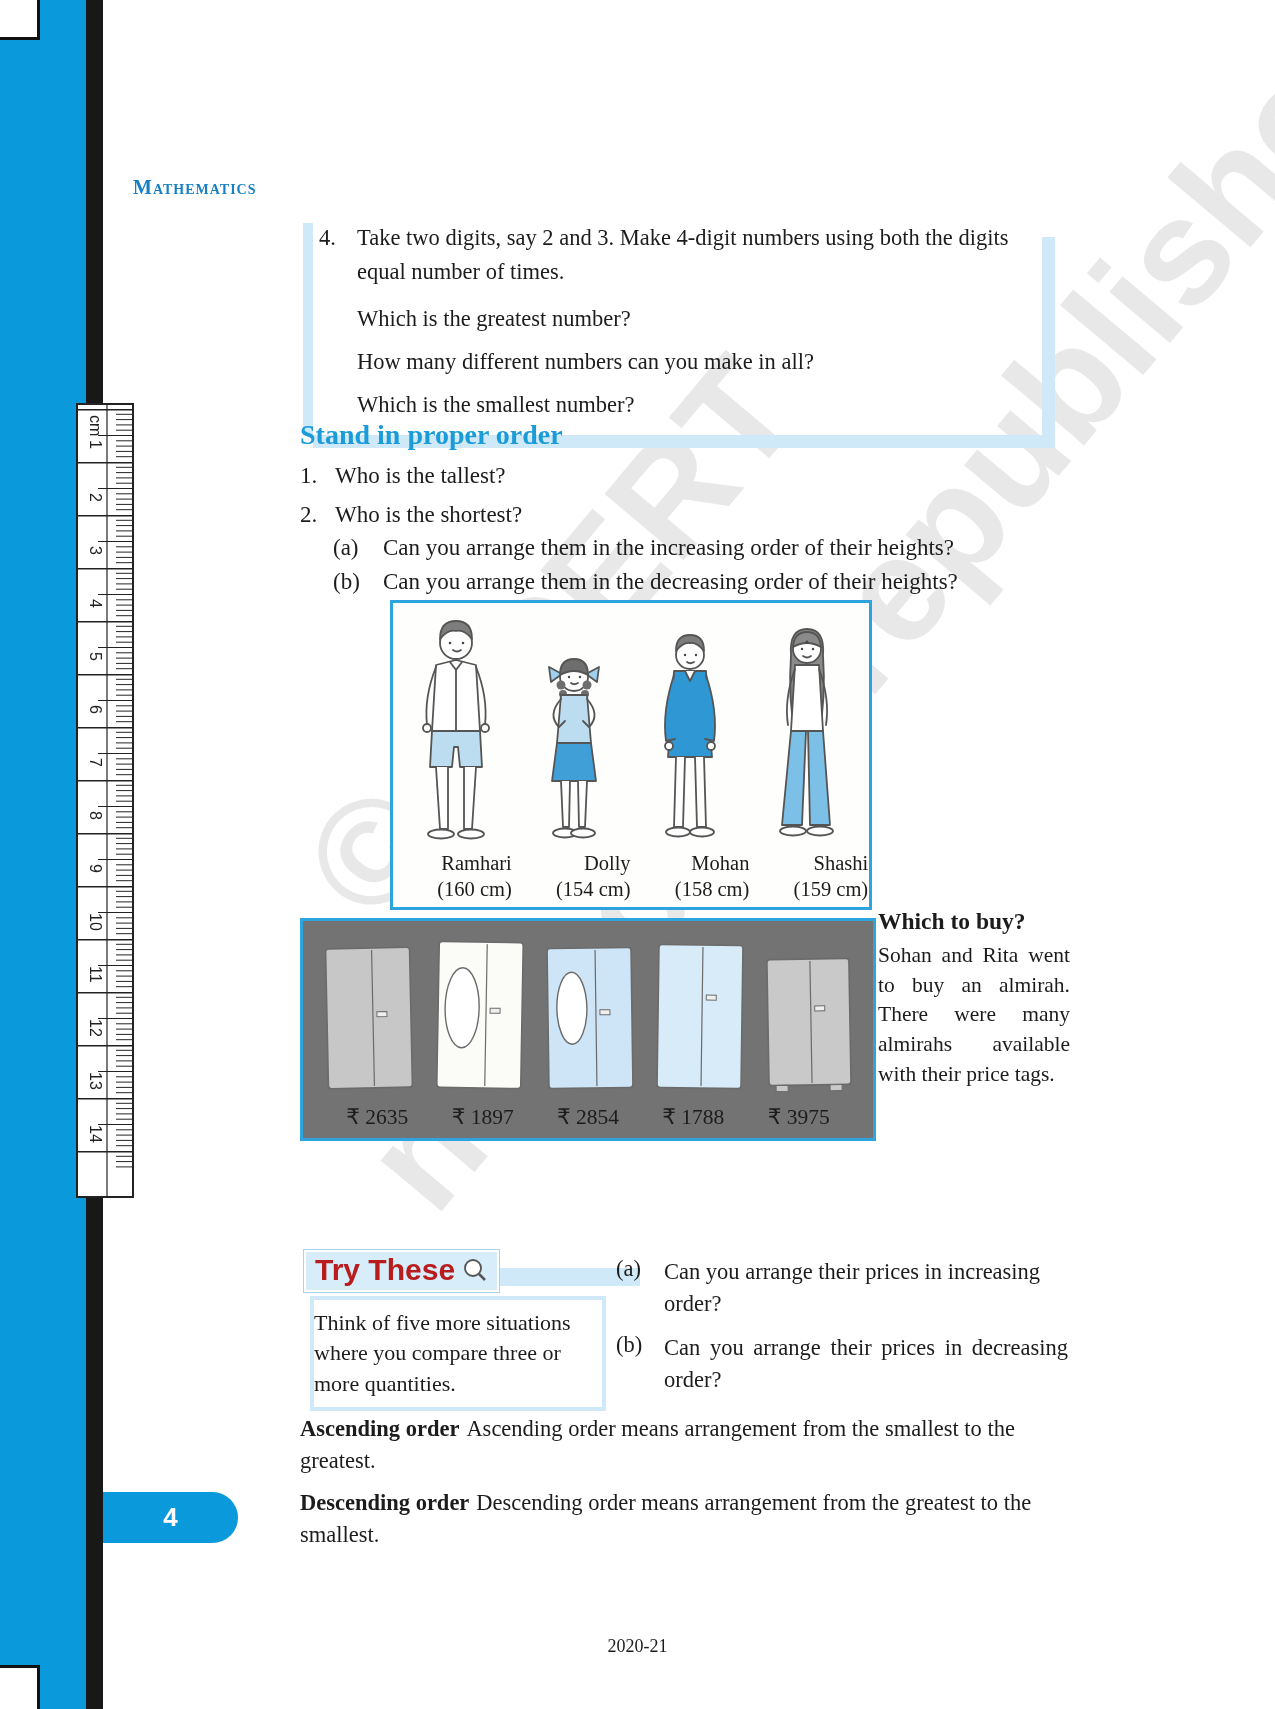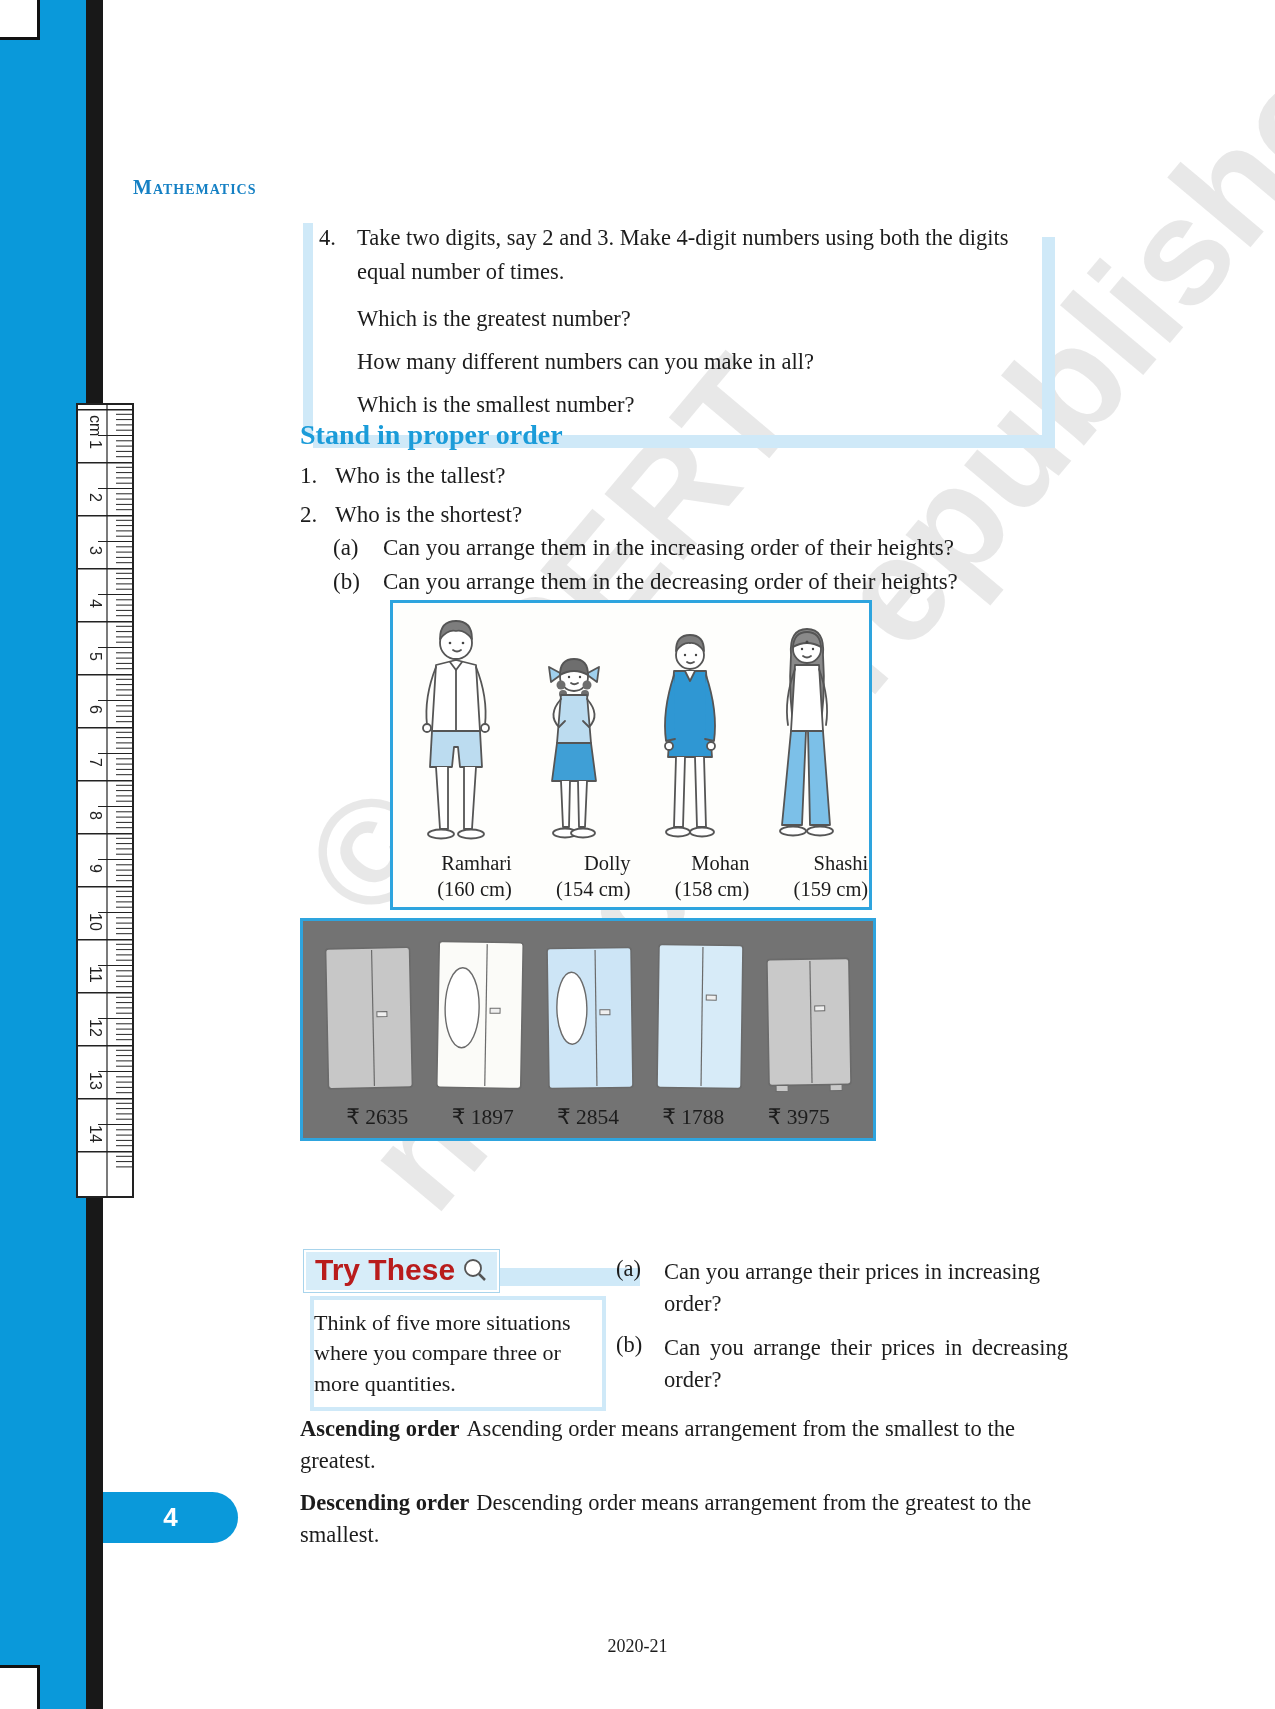--- a/index.html
+++ b/index.html
@@ -318,20 +318,24 @@
       </div>
       <div class="alm-prices">
         <span class="price">₹ 2635</span>
         <span class="price">₹ 1897</span>
         <span class="price">₹ 2854</span>
         <span class="price">₹ 1788</span>
         <span class="price">₹ 3975</span>
       </div>
     </div>
 
+    <div class="wtb">
+      <h3>Which to buy?</h3>
+      <p>Sohan and Rita went to buy an almirah. There were many almirahs available with their price tags.</p>
+    </div>
 
     <div class="tt">
       <div class="tt-strip"></div>
       <div class="tt-head">
         <span>Try These</span>
         <svg width="26" height="26">
           <circle cx="11" cy="11" r="8" fill="#fff" stroke="#555" stroke-width="1.8"></circle>
           <line x1="17" y1="17" x2="23" y2="23" stroke="#555" stroke-width="2.5"></line>
         </svg>
       </div>

